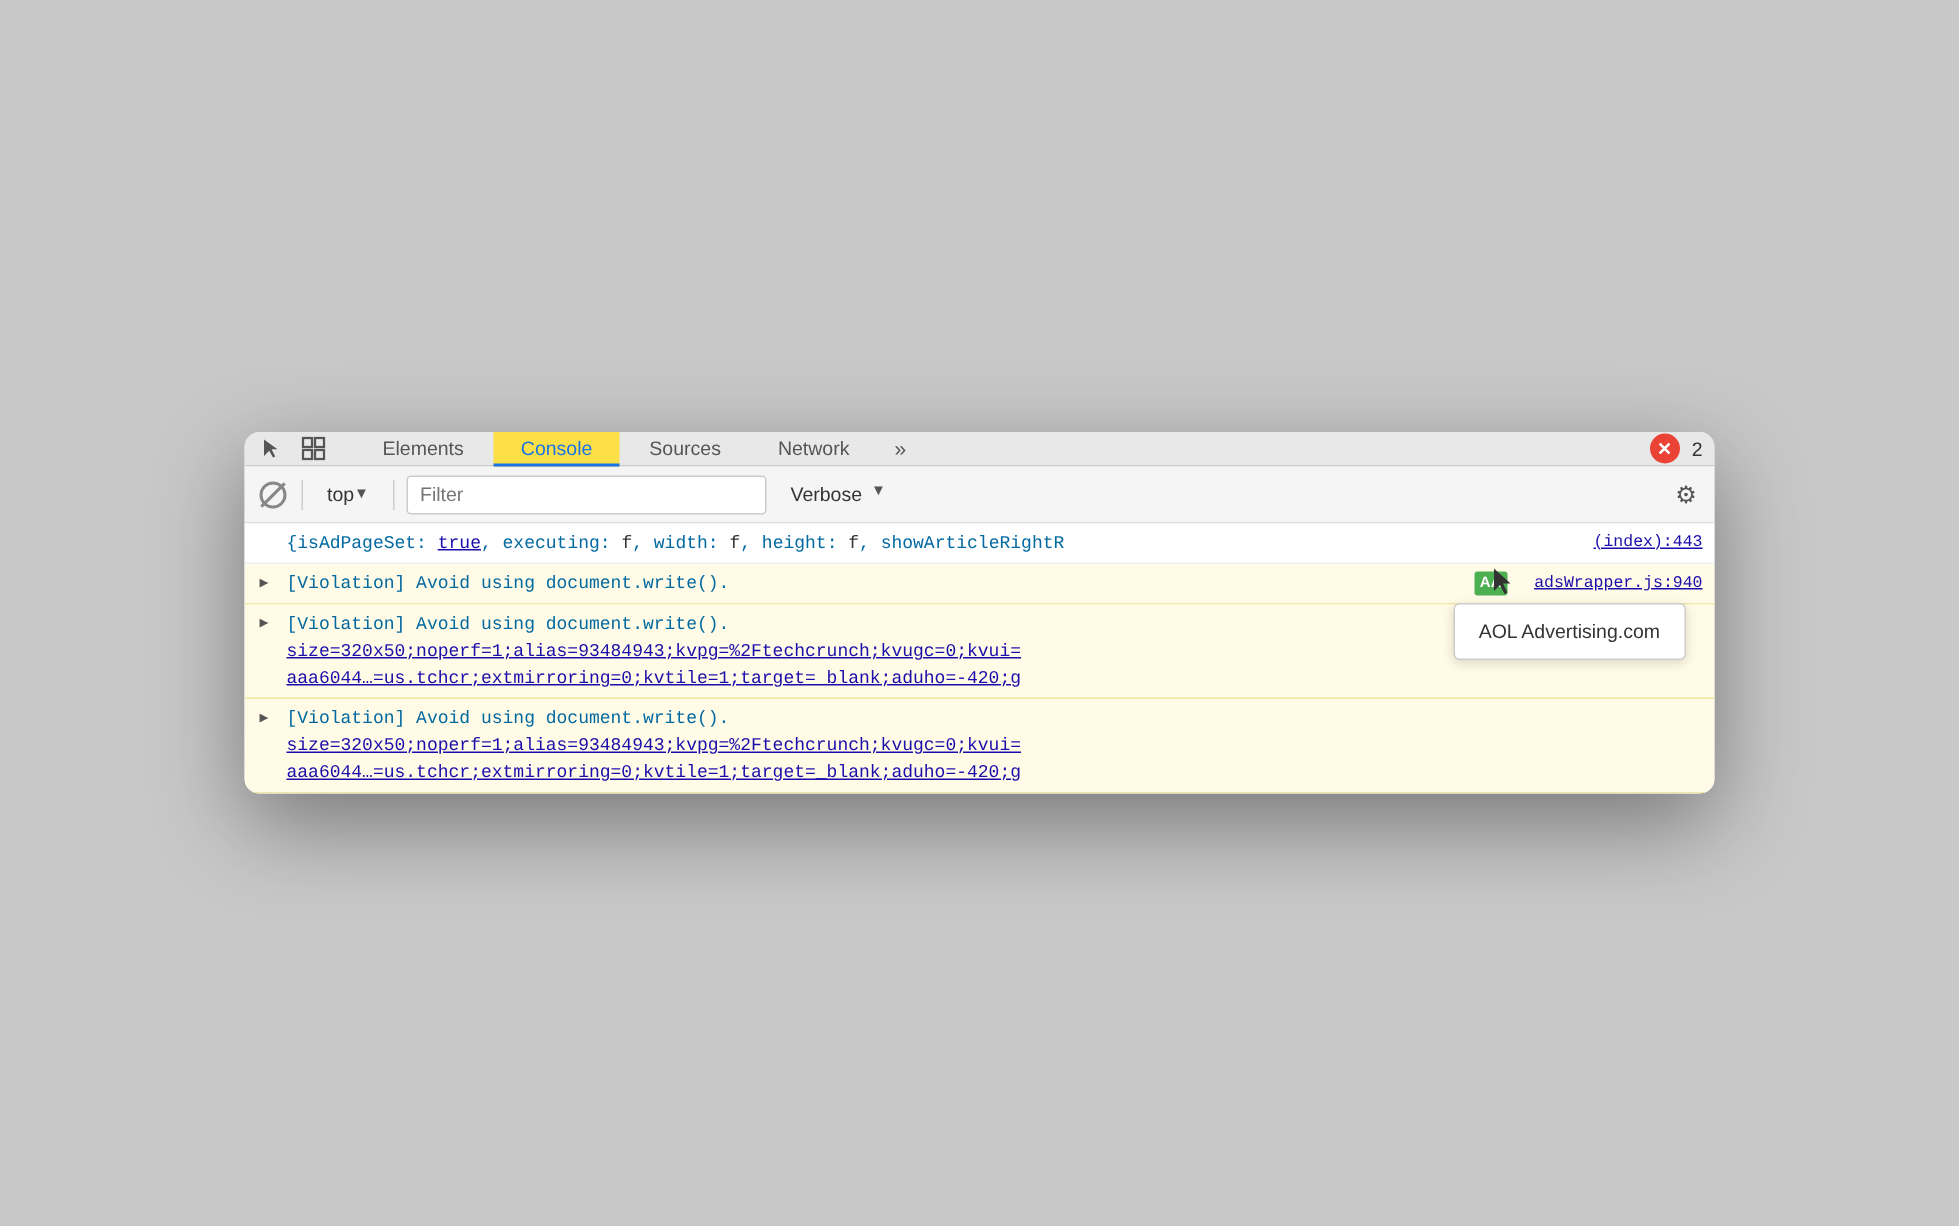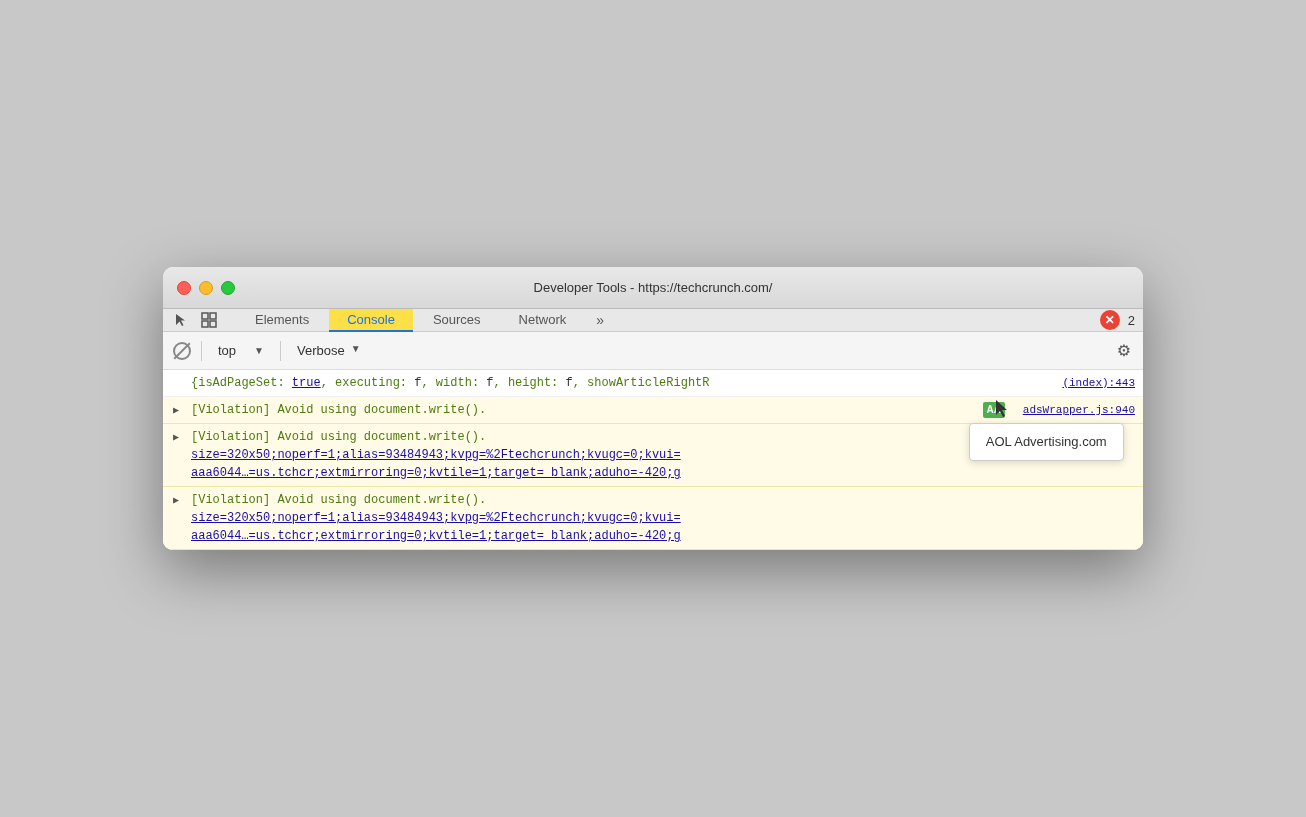--- a/index.html
+++ b/index.html
@@ -181,21 +181,21 @@
 
     .divider-v {
       width: 1px;
       height: 20px;
       background: #ccc;
     }
 
     .context-select {
       display: flex;
       align-items: center;
-      gap: 18px;
+      gap: 0;
       padding: 4px 8px;
       border: none;
       background: transparent;
       font-size: 13px;
       color: #333;
       cursor: pointer;
     }
 
     .dropdown-arrow {
       color: #555;
@@ -277,21 +277,21 @@
       margin-left: auto;
       color: #1a0dab;
       text-decoration: underline;
       cursor: pointer;
       font-size: 11px;
       white-space: nowrap;
       padding-left: 10px;
     }
 
     
-    .c-orange { color: #4d7c0f; }
+    .c-orange { color: #0369a1; }
     .c-blue { color: #1a0dab; text-decoration: underline; }
     .c-black { color: #333; }
 
     
     .aa-badge {
       display: inline-flex;
       align-items: center;
       justify-content: center;
       background: #4caf50;
       color: white;
@@ -354,28 +354,20 @@
       align-items: center;
       gap: 6px;
       padding-right: 0;
     }
   </style>
 </head>
 <body>
 
 <div class="window">
 
-  <div class="title-bar">
-    <div class="traffic-lights">
-      <div class="traffic-light close"></div>
-      <div class="traffic-light minimize"></div>
-      <div class="traffic-light maximize"></div>
-    </div>
-    <span class="title-bar-title">Developer Tools - https://techcrunch.com/</span>
-  </div>
 
   <div class="tab-bar">
     <div class="tab-bar-icons">
       <div class="tab-icon">
         <svg width="16" height="16" viewBox="0 0 16 16" fill="none">
           <path d="M3 2L3 13L6.5 9.5L9 14L10.5 13.3L8 8.5L12 8.5L3 2Z" fill="#555"></path>
         </svg>
       </div>
       <div class="tab-icon">
         <svg width="18" height="18" viewBox="0 0 18 18" fill="none">
@@ -412,20 +404,21 @@
   <div class="console-toolbar">
     <div class="toolbar-ban">
       <div class="ban-icon"></div>
     </div>
     <div class="divider-v"></div>
     <div class="context-select">
       <span>top</span>
       <span class="dropdown-arrow">▼</span>
     </div>
     <div class="divider-v"></div>
+    <input class="filter-input" type="text" placeholder="Filter" style="">
     <div class="verbose-select">
       <span>Verbose</span>
       <span class="dropdown-arrow">▼</span>
     </div>
     <div class="gear-icon">
       <span>⚙</span>
     </div>
   </div>
 
   <div class="console-content">

